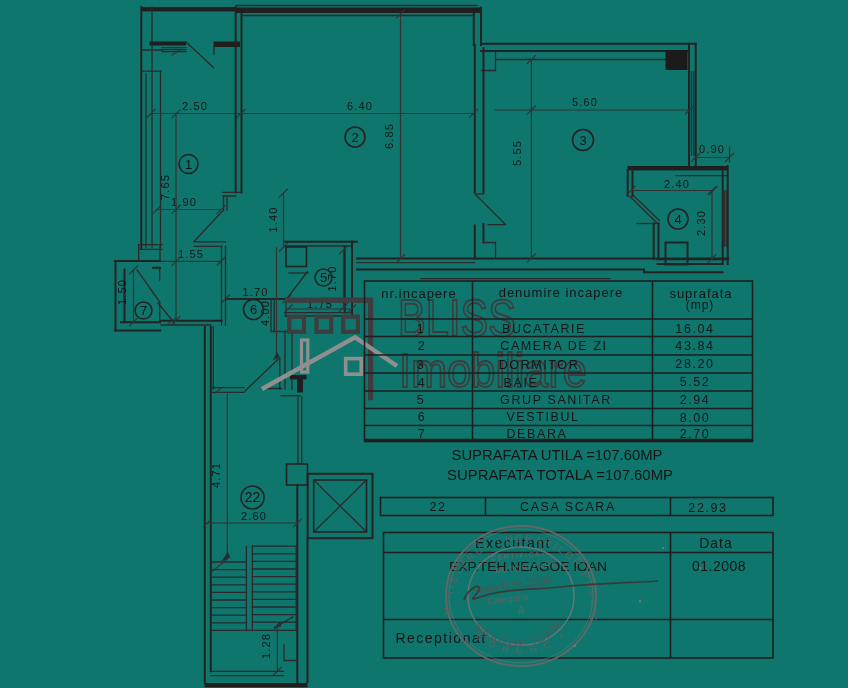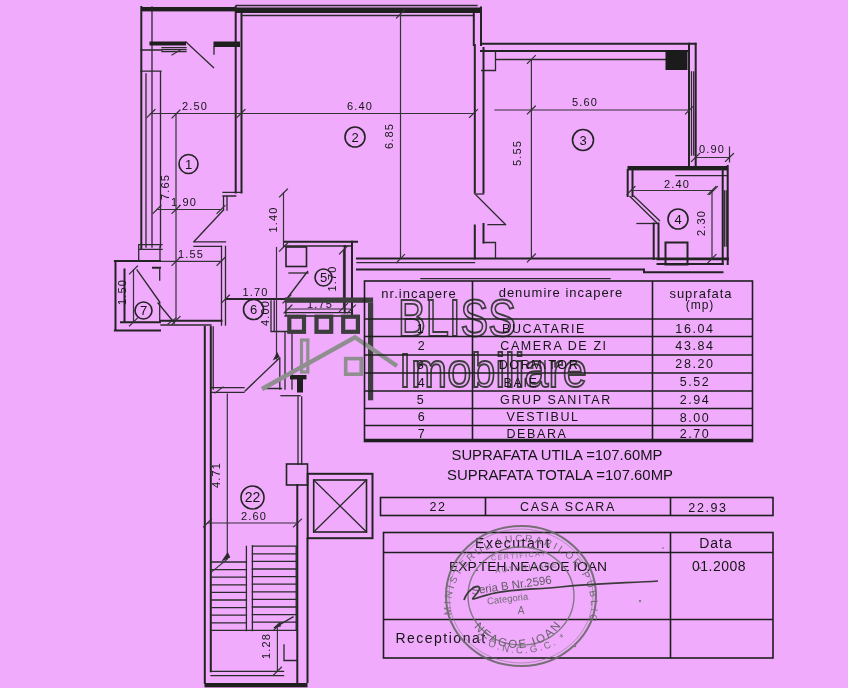--- a/index.html
+++ b/index.html
@@ -1,16 +1,16 @@
 <!DOCTYPE html>
 <html><head>
 <meta charset="utf-8">
 <style>
 html,body{margin:0;padding:0;background:#fff;}
-#page{position:relative;width:848px;height:688px;background:#f0abfc;overflow:hidden;text-align:right;}
+#page{position:relative;width:848px;height:688px;background:#0f766e;overflow:hidden;text-align:right;}
 svg{position:absolute;top:0;left:0;}
 text{font-family:"Liberation Sans",sans-serif;fill:#151515;}
 .w{stroke:#232323;stroke-width:2;fill:none;stroke-linecap:square;}
 .w1{stroke:#2a2a2a;stroke-width:1.3;fill:none;stroke-linecap:square;}
 .d{stroke:#333;stroke-width:1.2;fill:none;stroke-linecap:square;}
 .dt{font-size:11px;letter-spacing:1.1px;}
 .rc{stroke:#232323;stroke-width:1.6;fill:none;}
 .rn{font-size:13px;}
 .tb{stroke:#1e1e1e;stroke-width:1.6;fill:none;}
 .tt{font-size:12.5px;letter-spacing:1.6px;}

